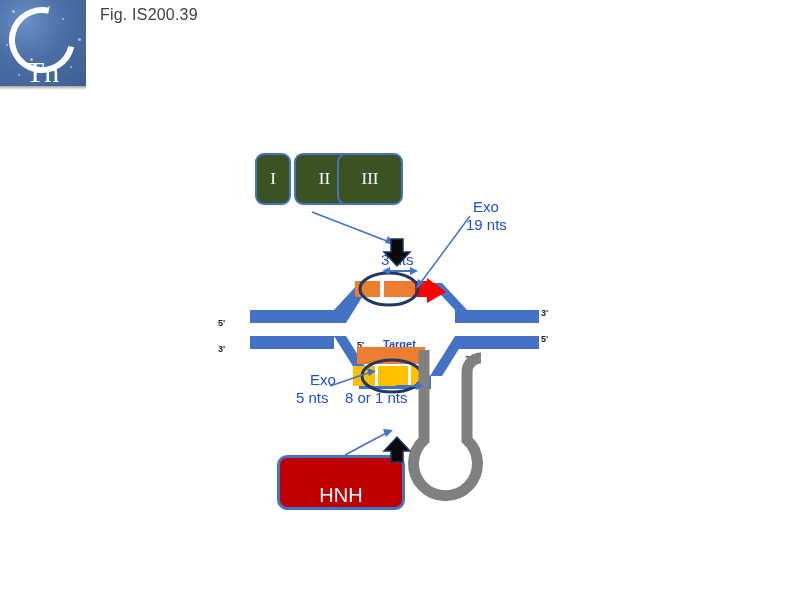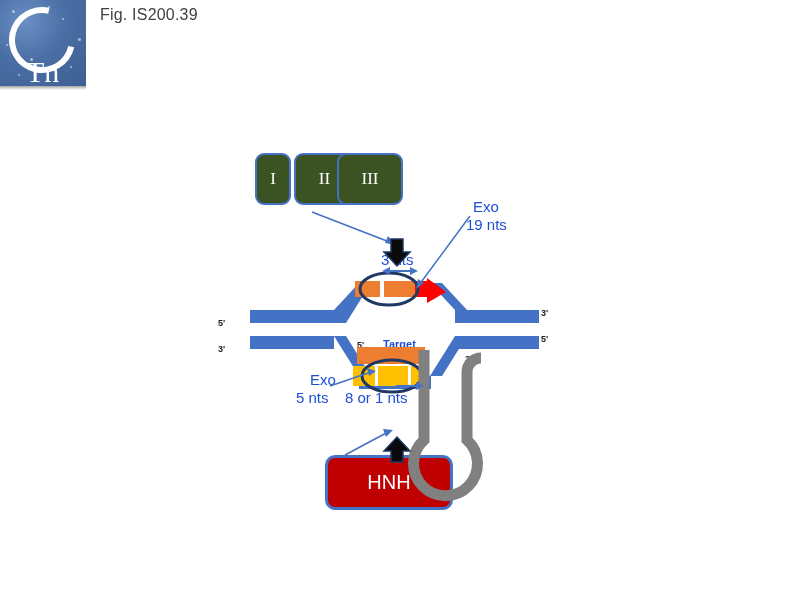--- a/index.html
+++ b/index.html
@@ -100,24 +100,23 @@
   #hnh-box {
     position: absolute;
     left: 277px; top: 455px;
     width: 128px; height: 55px;
     background: #C00000;
     border: 3px solid #4472C4;
     border-radius: 10px;
     color: #ffffff;
     font-size: 20px;
     display: flex;
-    align-items: center;
+    align-items: flex-end;
     justify-content: center;
     box-sizing: border-box;
-    margin-left: 48px;
   }
 
   
   #diagram-svg {
     position: absolute;
     left: 0; top: 0;
     width: 800px; height: 600px;
     pointer-events: none;
   }
 </style>

